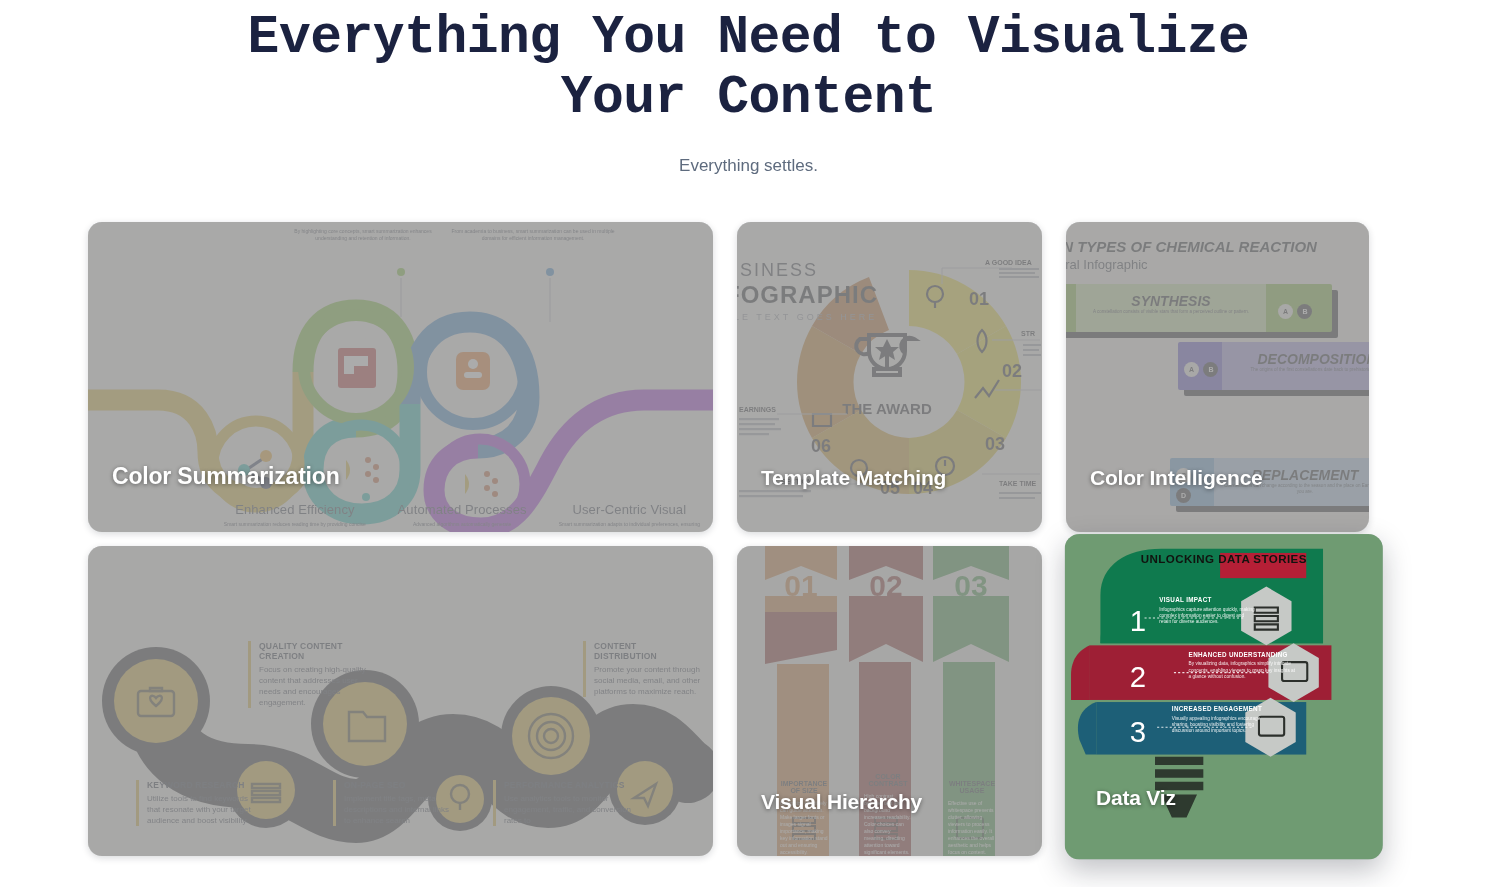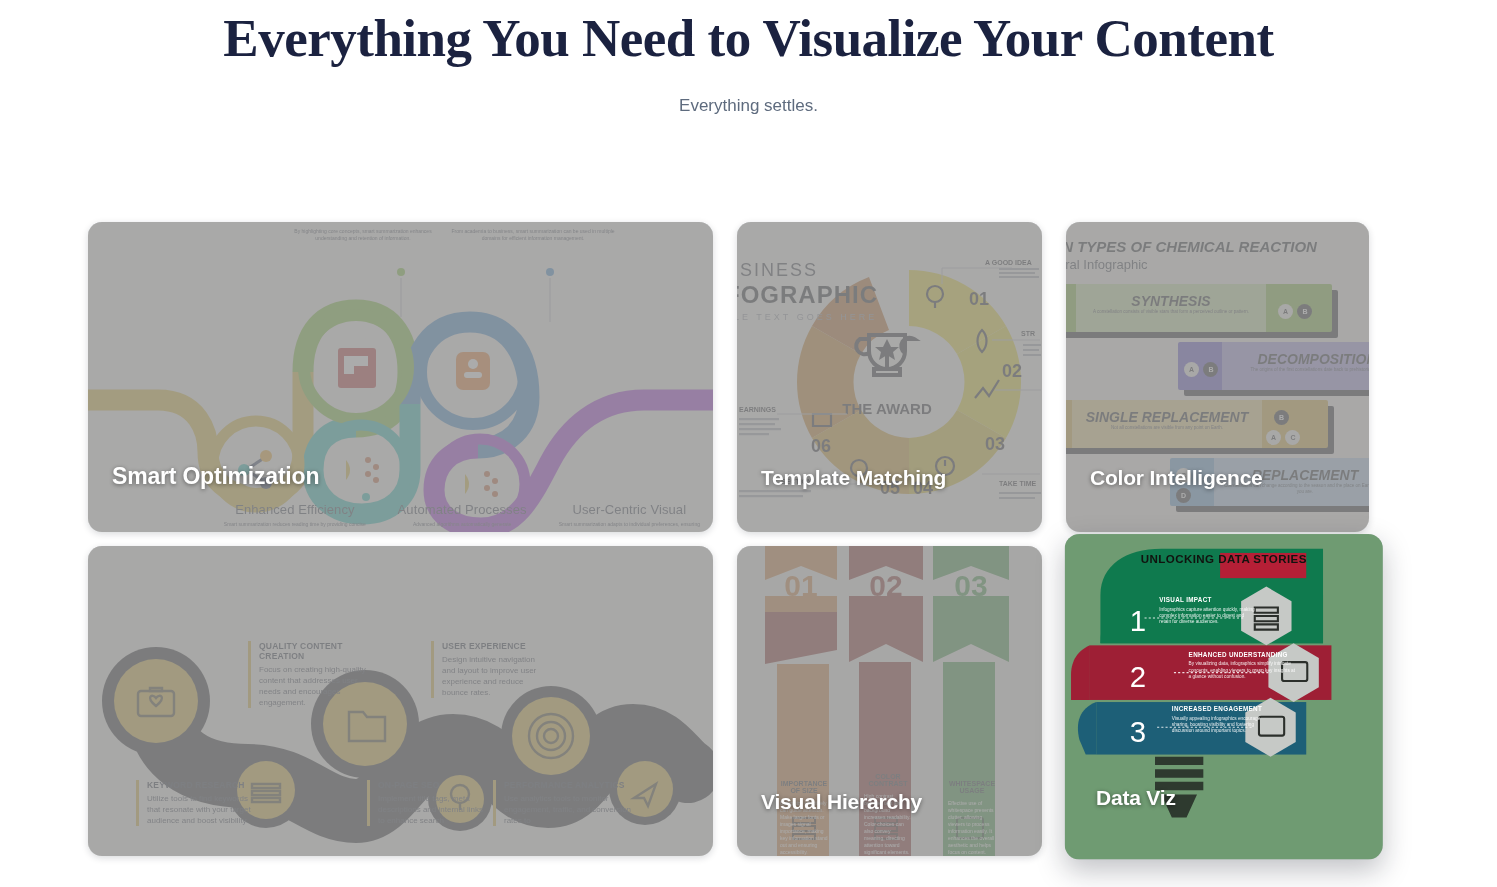--- a/index.html
+++ b/index.html
@@ -14,21 +14,21 @@
   
   .header { width: 100%; padding-top: 8px; text-align: center; }
   .page-title {
     font-size: 53px;
     line-height: 60px;
     font-weight: 800;
     letter-spacing: -0.5px;
     color: #1b2240;
     max-width: 1100px;
     margin: 0 auto;
-    font-family: Liberation Serif, serif;
+    font-family: Liberation Mono, monospace;
   }
   .page-subtitle {
     margin-top: 28px;
     font-size: 17px;
     color: #5e6b7e;
     font-weight: 400;
   }
 
   
   .grid {
@@ -228,21 +228,21 @@
               <div class="tiny">Advanced algorithms automatically generate</div>
             </div>
             <div class="bnote">
               <div class="h">User-Centric Visual</div>
               <div class="tiny">Smart summarization adapts to individual preferences, ensuring</div>
             </div>
           </div>
           <div class="veil"></div>
         </div>
       </div>
-      <div class="card-label">Smart Optimization</div>
+      <div class="card-label">Color Summarization</div>
     </div>
 
     <div class="card small c2">
       <div class="card-inner">
         <div class="art">
           <svg width="305" height="310" viewBox="0 0 305 310">
             <rect width="305" height="310" fill="#f4f3ef"></rect>
 
             <g transform="translate(172,160)">
               <path d="M0,-112 A112,112 0 0 1 97,-56 L48,-28 A56,56 0 0 0 0,-56 Z" fill="#e5d21f"></path>
@@ -350,33 +350,20 @@
               <div class="nm">DECOMPOSITION</div>
               <div class="ds">The origins of the first constellations date back to prehistoric times.</div>
             </div>
             <div style="position:absolute;left:6px;top:16px;">
               <span class="chip lt">A</span>
               <span class="chip dk">B</span>
             </div>
 
           </div>
 
-          <div class="bar" style="left:-38px; top:178px; width:300px; background:#cfa329;">
-            <div style="position:absolute;left:44px;top:0;width:190px;height:48px;background:#e8cf7f;"></div>
-            <div style="position:absolute;left:44px;top:9px;width:190px;">
-              <div class="nm">SINGLE REPLACEMENT</div>
-              <div class="ds">Not all constellations are visible from any point on Earth.</div>
-            </div>
-
-            <div style="position:absolute;left:246px;top:6px;"><span class="chip dk">B</span></div>
-            <div style="position:absolute;left:238px;top:26px;">
-              <span class="chip lt">A</span>
-              <span class="chip lt">C</span>
-            </div>
-          </div>
 
           <div class="bar" style="left:104px; top:236px; width:300px; background:#5d9ad2;">
             <div style="position:absolute;left:44px;top:0;width:190px;height:48px;background:#a8c9e8;"></div>
             <div style="position:absolute;left:40px;top:9px;width:190px;">
               <div class="nm">REPLACEMENT</div>
               <div class="ds">Constellations can change according to the season and the place on Earth where you are.</div>
             </div>
             <div style="position:absolute;left:6px;top:6px;"><span class="chip lt">C</span></div>
             <div style="position:absolute;left:6px;top:26px;"><span class="chip dk">D</span></div>
 
@@ -420,29 +407,29 @@
                 <circle cx="463" cy="190" r="14"></circle>
                 <circle cx="463" cy="190" r="7"></circle>
               <path d="M546,252 l22,-14 l-8,22 l-4,-8 z"></path>
             </g>
           </svg>
 
           <div class="note" style="left:160px; top:95px;">
             <div class="h">QUALITY CONTENT CREATION</div>
             <div class="b">Focus on creating high-quality content that addresses user needs and encourages engagement.</div>
           </div>
-          <div class="note" style="left:343px; top:95px;">
-            <div class="h">USER EXPERIENCE</div>
-            <div class="b">Design intuitive navigation and layout to improve user experience and reduce bounce rates.</div>
+          <div class="note" style="left:495px; top:95px;">
+            <div class="h">CONTENT DISTRIBUTION</div>
+            <div class="b">Promote your content through social media, email, and other platforms to maximize reach.</div>
           </div>
           <div class="note" style="left:48px; top:234px;">
             <div class="h">KEYWORD RESEARCH</div>
             <div class="b">Utilize tools to find keywords that resonate with your target audience and boost visibility.</div>
           </div>
-          <div class="note" style="left:245px; top:234px;margin-left:34px;">
+          <div class="note" style="left:245px; top:234px;">
             <div class="h">ON-PAGE SEO</div>
             <div class="b">Implement title tags, meta descriptions and internal links to enhance search</div>
           </div>
           <div class="note" style="left:405px; top:234px; width:140px;">
             <div class="h">PERFORMANCE ANALYTICS</div>
             <div class="b">Use analytics tools to monitor engagement, traffic, and conversion rates to</div>
           </div>
           <div class="veil"></div>
         </div>
       </div>

